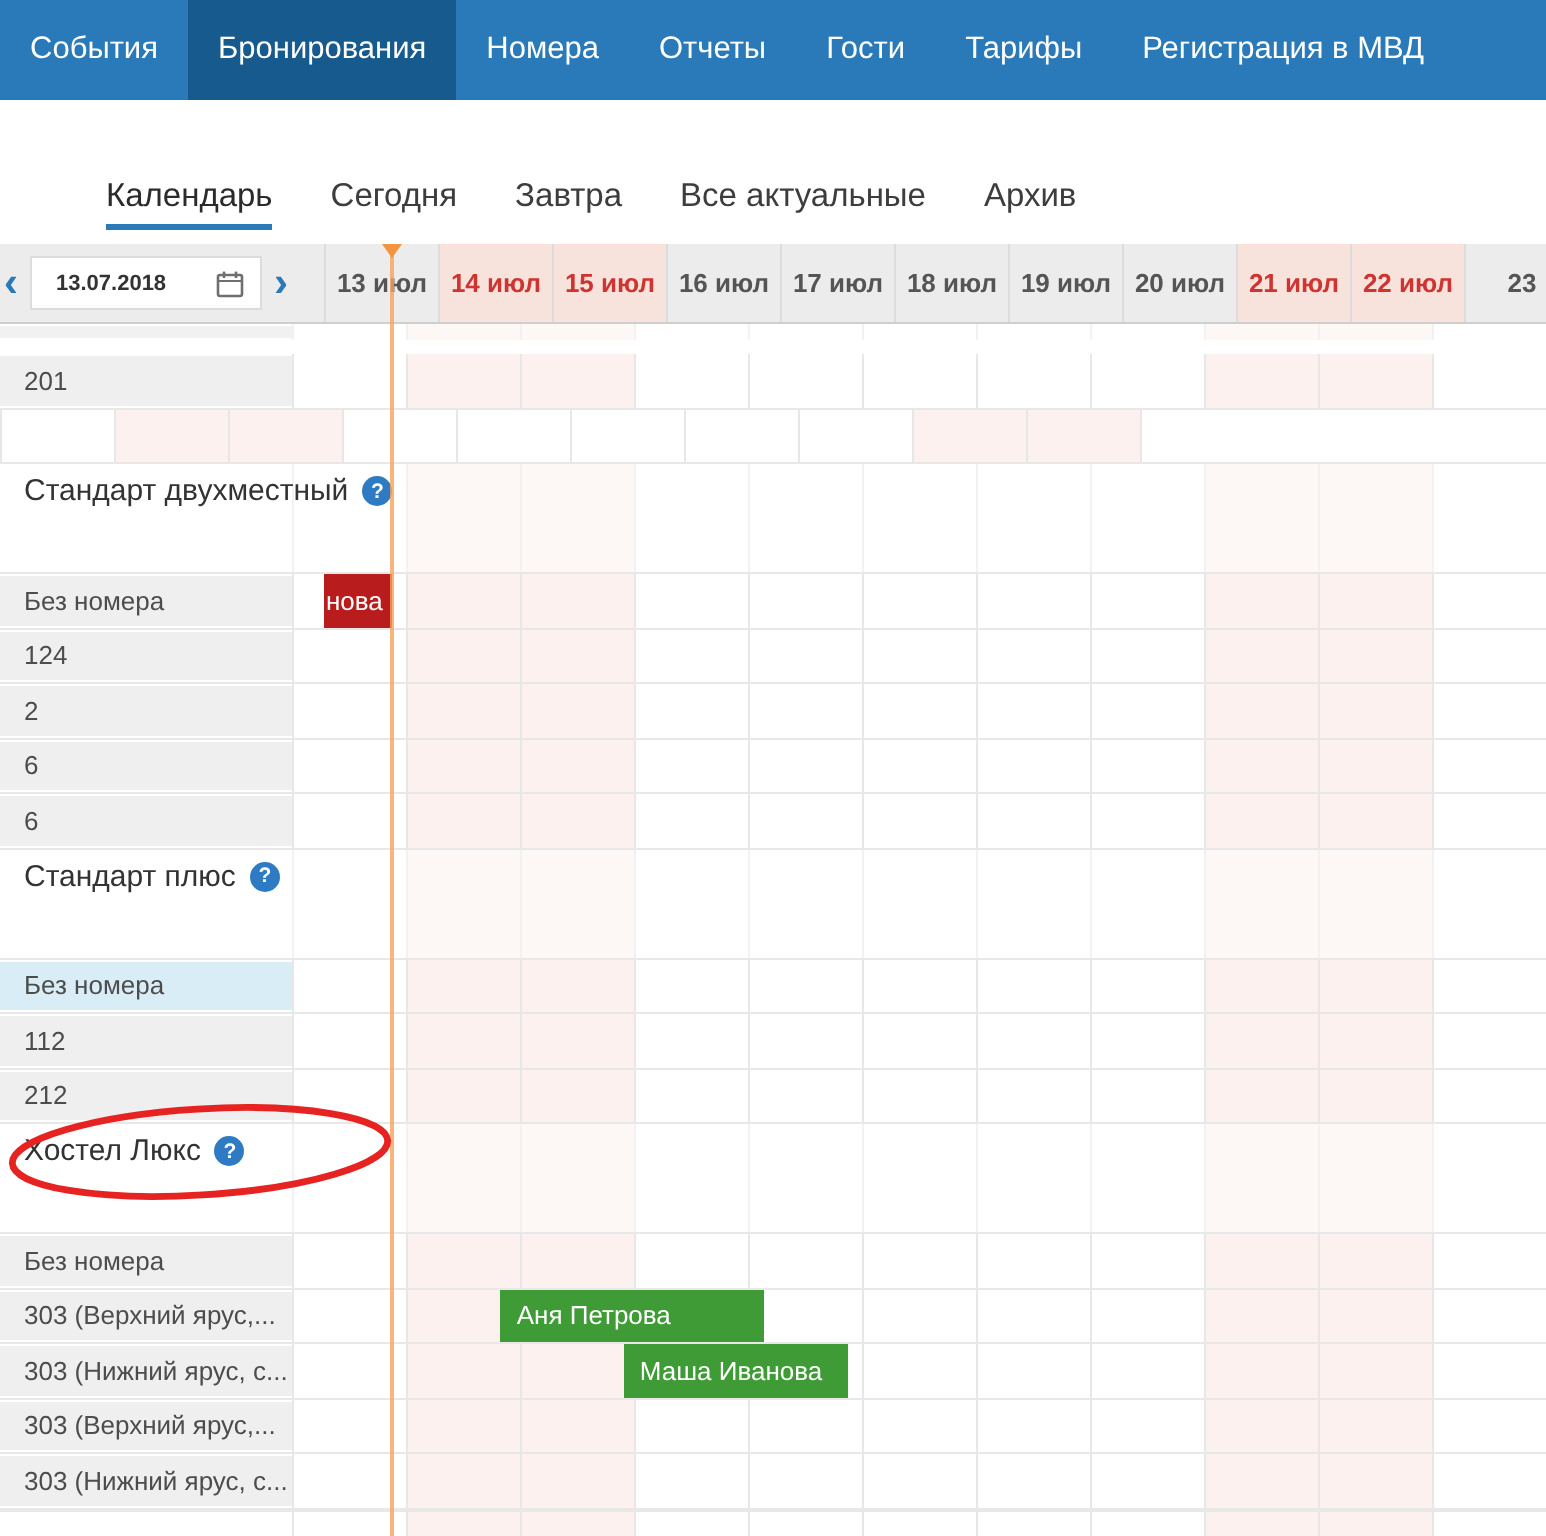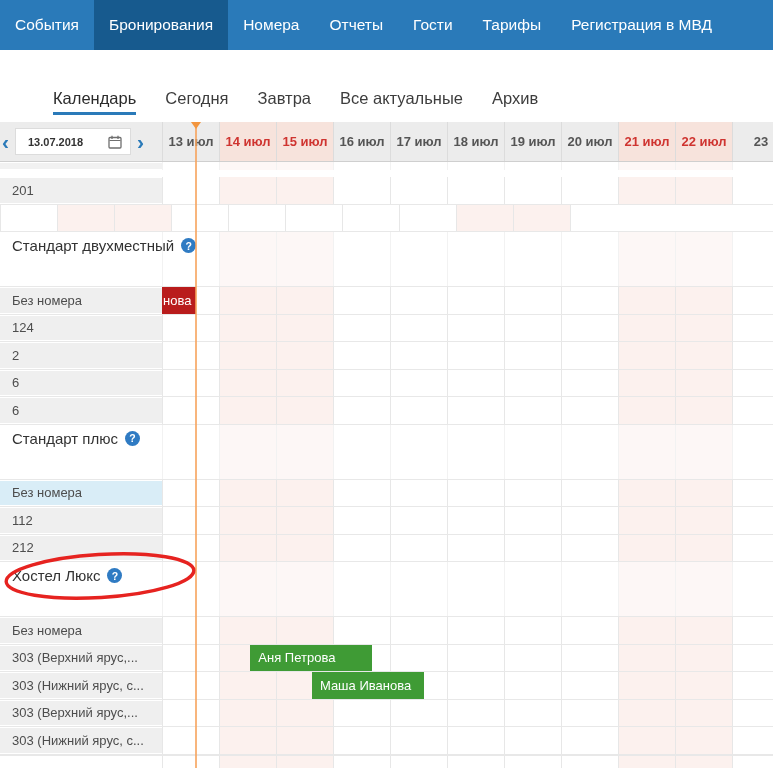--- a/index.html
+++ b/index.html
@@ -28,21 +28,21 @@
   .days{display:flex;flex:1;}
   .day-cell{width:57px;flex:none;box-sizing:border-box;border-left:1px solid #dcdcdc;
             display:flex;align-items:center;justify-content:center;font-size:13px;color:#555;white-space:nowrap;overflow:hidden;font-weight:bold;}
   .day-cell.weekend{background:#f7e3dc;color:#cf3430;}
   .day-cell:last-child{flex:1;}
 
   
   .grid{position:relative;}
   .row{display:flex;height:26.5px;border-bottom:1px solid #e8e8e8;position:relative;}
   .row.section{height:27.5px;border-bottom:none;}
-  .rlabel{width:162px;flex:none;box-sizing:border-box;background:#efefef;border-top:1px solid #fff;border-bottom:1px solid #fff;
+  .rlabel{width:146px;flex:none;box-sizing:border-box;background:#efefef;border-top:1px solid #fff;border-bottom:1px solid #fff;
           display:flex;align-items:center;padding-left:12px;font-size:13px;color:#4d4d4d;
           overflow:hidden;white-space:nowrap;cursor:pointer;}
   .row.hl .rlabel{background:#d9edf7;}
   .row.spacer .rlabel,.row.sliver .rlabel{background:#fff;border-color:#fff;}
   .row.sliver{height:8px;border-bottom:none;}
   .row.sliver .rlabel{background:#f1f1f1;}
   .gap{height:7px;background:#fff;}
   .row.tail{height:14px;border-bottom:none;border-top:1px solid #e8e8e8;}
   .cells{display:flex;flex:1;height:100%;}
   .cells.faint{opacity:.5;}
@@ -429,21 +429,21 @@
           <div class="cell weekend"></div>
           <div class="cell"></div>
           <div class="cell"></div>
           <div class="cell"></div>
           <div class="cell"></div>
           <div class="cell"></div>
           <div class="cell weekend"></div>
           <div class="cell weekend"></div>
           <div class="cell"></div>
         </div>
-        <div class="bar" style="background: rgb(63, 155, 53); left: 250.35px; width: 122px;">Аня Петрова</div>
+        <div class="bar" style="background: rgb(63, 155, 53); left: 250.35px; width: 132px;">Аня Петрова</div>
       </div>
       <div class="row room">
         <div class="rlabel">303 (Нижний ярус, с...</div>
         <div class="cells">
           <div class="cell"></div>
           <div class="cell weekend"></div>
           <div class="cell weekend"></div>
           <div class="cell"></div>
           <div class="cell"></div>
           <div class="cell"></div>

